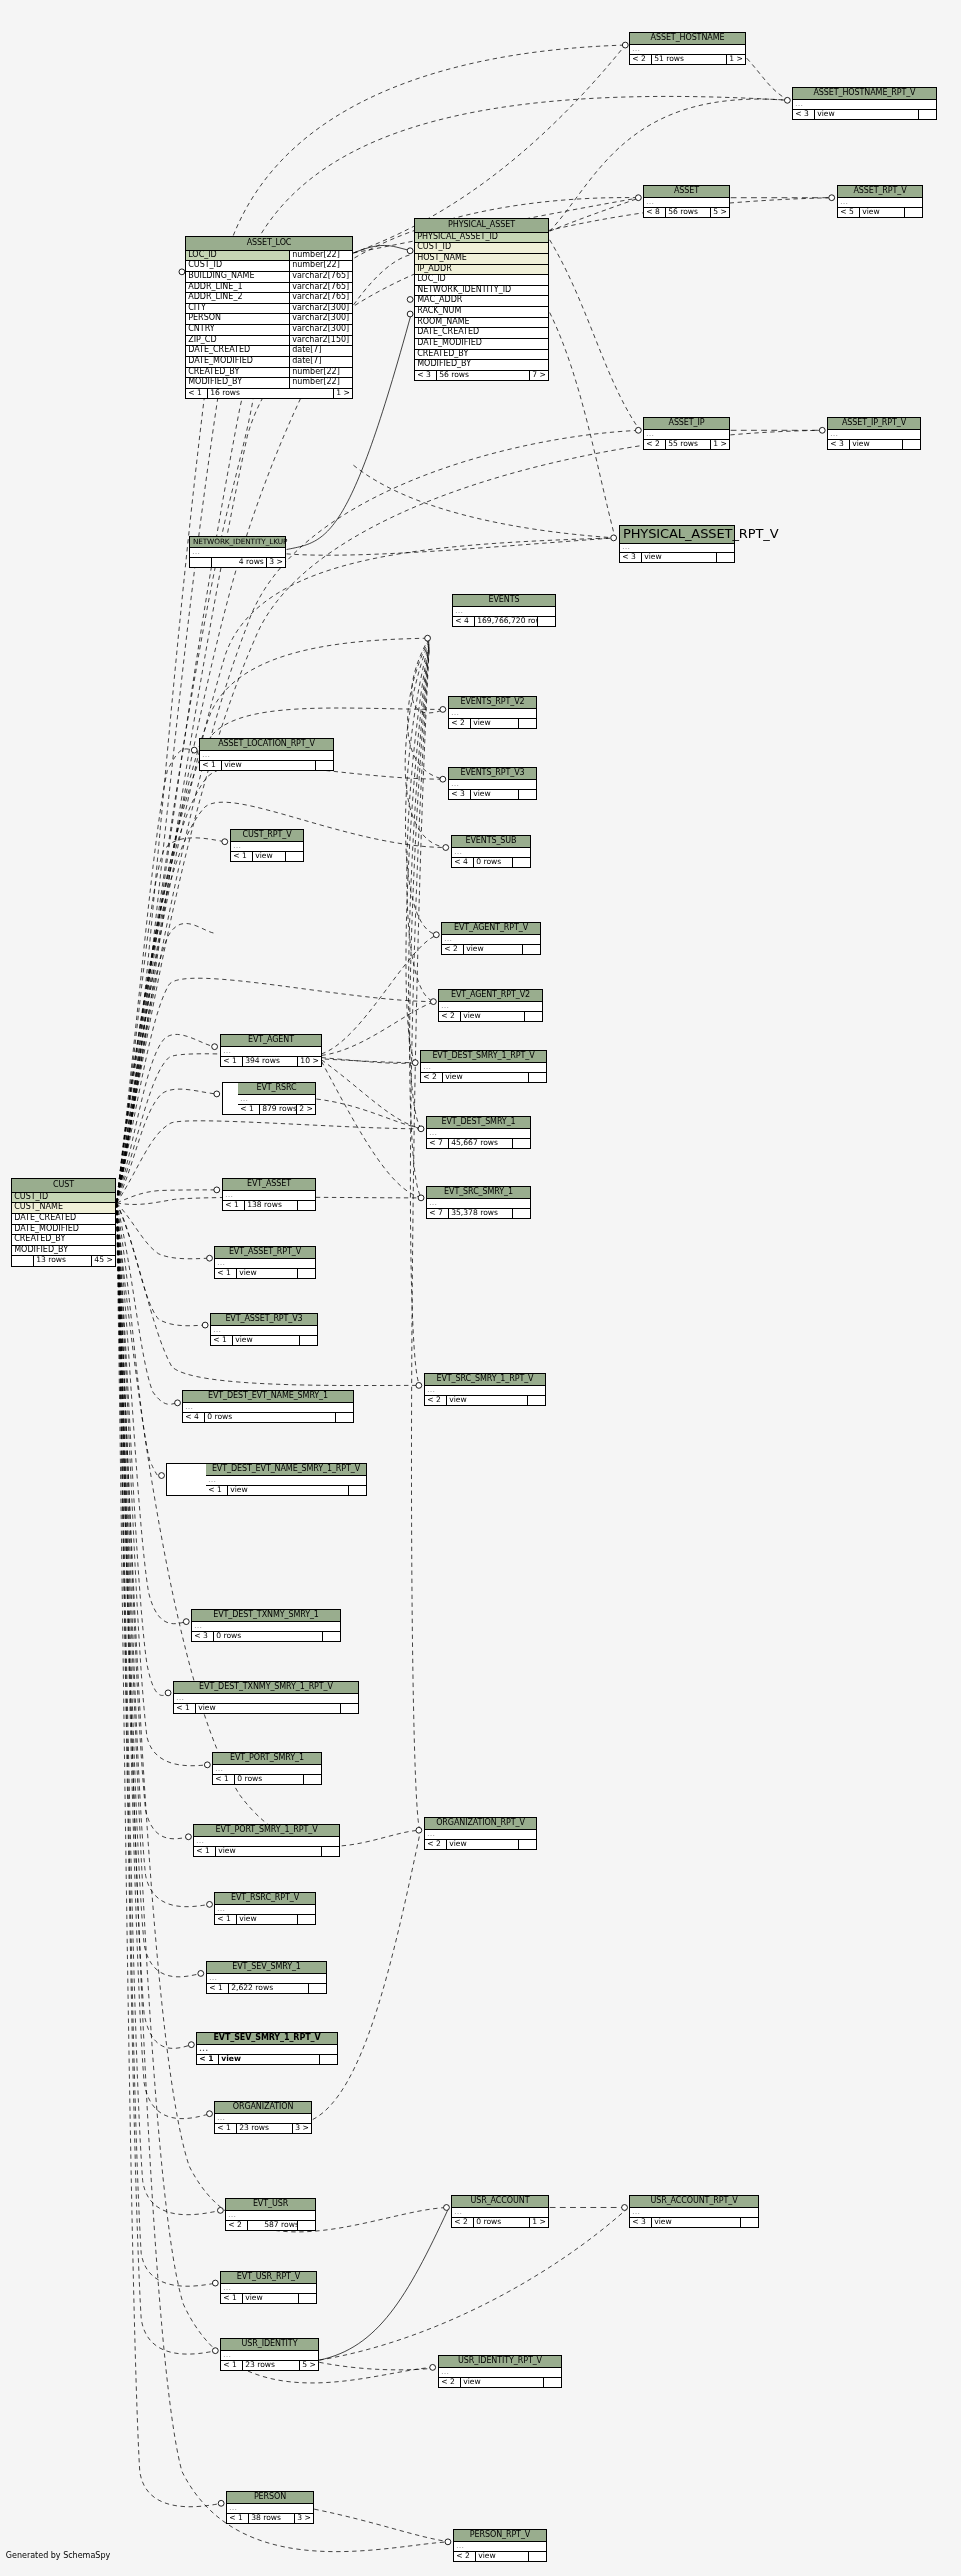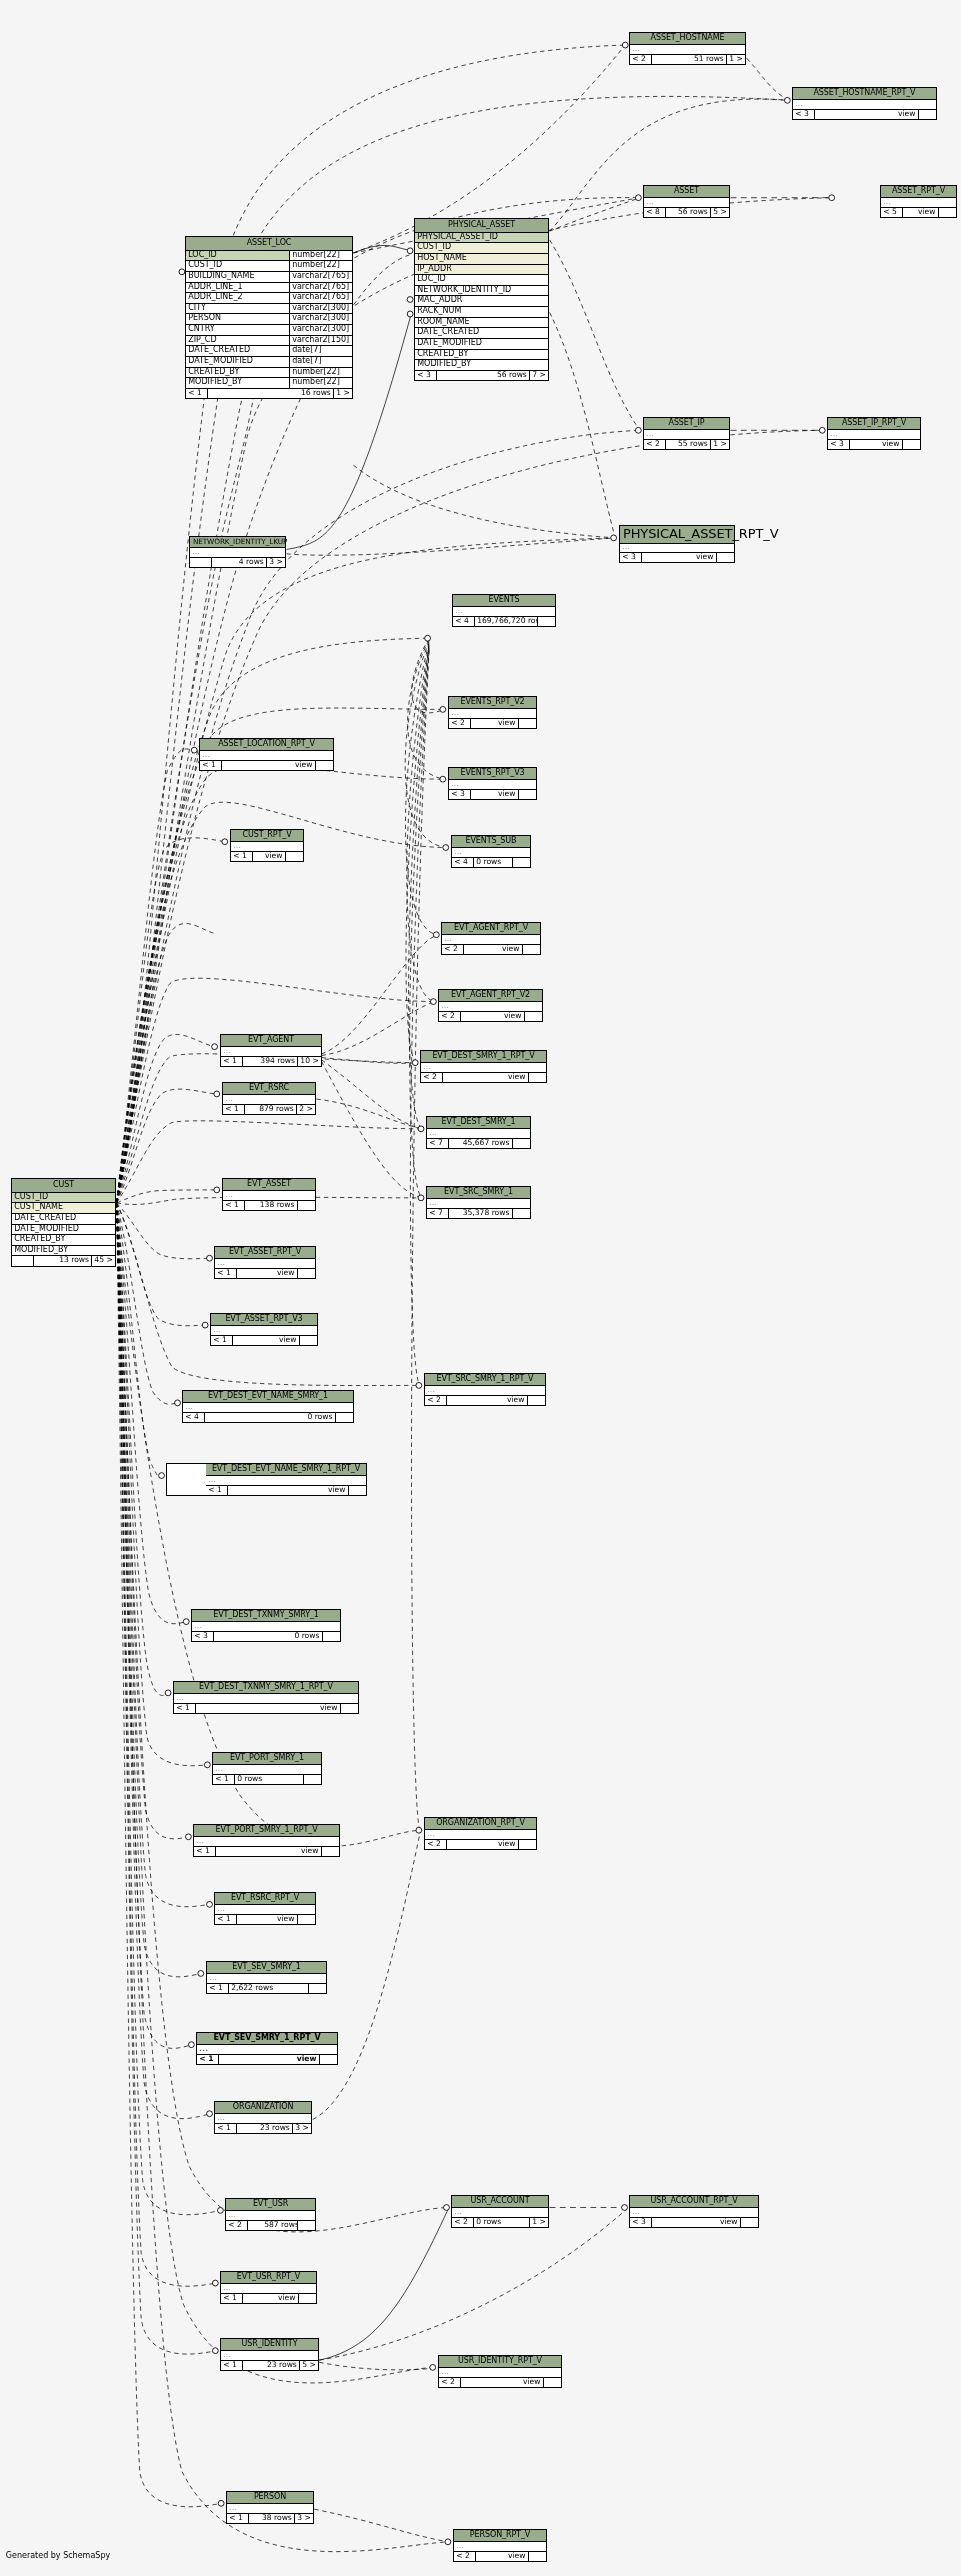--- a/index.html
+++ b/index.html
@@ -99,21 +99,21 @@
     white-space: nowrap;
     overflow: hidden;
   }
   .f-left {
     flex: 0 0 auto;
     text-align: left;
     border-right: 0.7px solid #000000;
   }
   .f-mid {
     flex: 1 1 auto;
-    text-align: right;
+    text-align: left;
     border-right: 0.7px solid #000000;
   }
   .f-right {
     flex: 0 0 auto;
     text-align: right;
     min-width: 17.4px;
   }
   .f-mid.rightal { text-align: right; }
   .credit {
     position: absolute;
@@ -304,21 +304,21 @@
       </div>
       <div class="node" style="left: 643px; top: 185px; width: 87px;">
         <div class="node-title">ASSET</div>
         <div class="ellipsis-row">...</div>
         <div class="footer">
           <div class="f-cell f-left" style="min-width: 22px;">&lt; 8</div>
           <div class="f-cell f-mid">56 rows</div>
           <div class="f-cell f-right">5 &gt;</div>
         </div>
       </div>
-      <div class="node" style="left: 880px; top: 185px; width: 77px;">
+      <div class="node" style="left: 837px; top: 185px; width: 86px;">
         <div class="node-title">ASSET_RPT_V</div>
         <div class="ellipsis-row">...</div>
         <div class="footer">
           <div class="f-cell f-left" style="min-width: 22px;">&lt; 5</div>
           <div class="f-cell f-mid">view</div>
           <div class="f-cell f-right"></div>
         </div>
       </div>
       <div class="node expanded" style="left: 185px; top: 236px; width: 168px;">
         <div class="node-title">ASSET_LOC</div>
@@ -546,21 +546,21 @@
       </div>
       <div class="node" style="left: 420px; top: 1050px; width: 127px;">
         <div class="node-title">EVT_DEST_SMRY_1_RPT_V</div>
         <div class="ellipsis-row">...</div>
         <div class="footer">
           <div class="f-cell f-left" style="min-width: 22px;">&lt; 2</div>
           <div class="f-cell f-mid">view</div>
           <div class="f-cell f-right"></div>
         </div>
       </div>
-      <div class="node" style="left: 222px; top: 1082px; width: 94px;">
+      <div class="node" style="left: 222px; top: 1082px; width: 94px; padding-left: 15px;">
         <div class="node-title">EVT_RSRC</div>
         <div class="ellipsis-row">...</div>
         <div class="footer">
           <div class="f-cell f-left" style="min-width: 22px;">&lt; 1</div>
           <div class="f-cell f-mid">879 rows</div>
           <div class="f-cell f-right">2 &gt;</div>
         </div>
       </div>
       <div class="node" style="left: 426px; top: 1116px; width: 105px;">
         <div class="node-title">EVT_DEST_SMRY_1</div>

